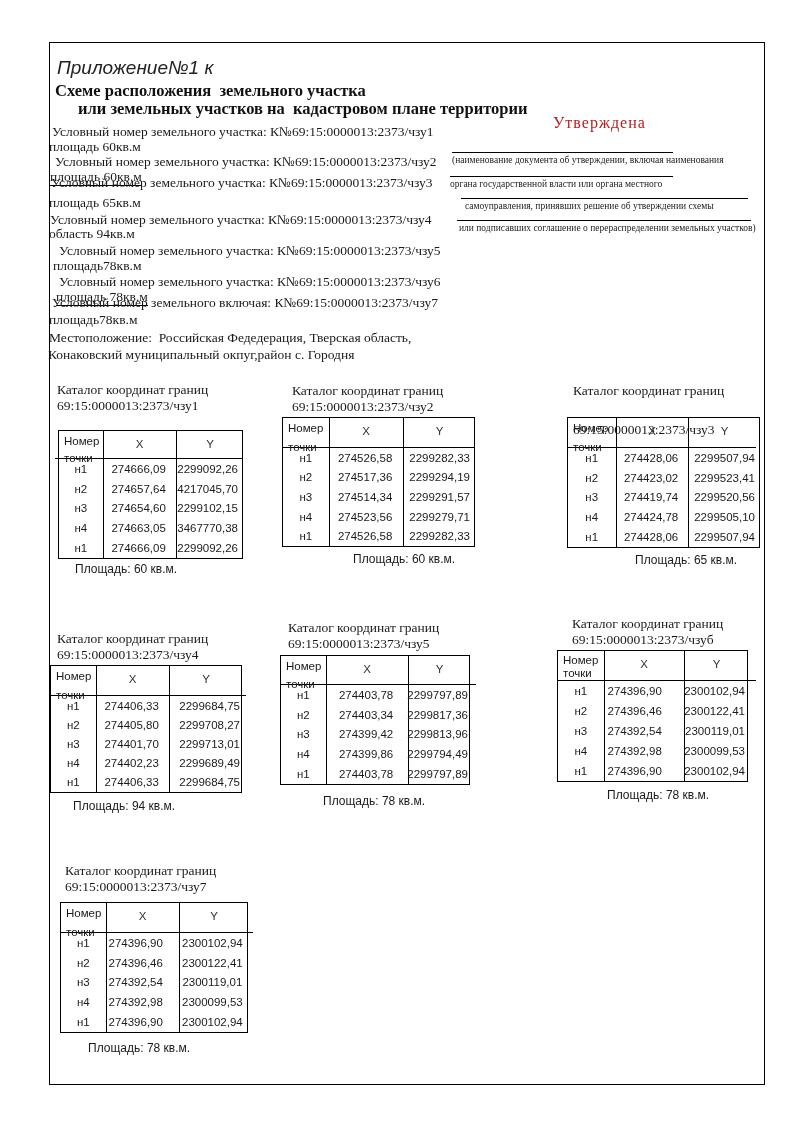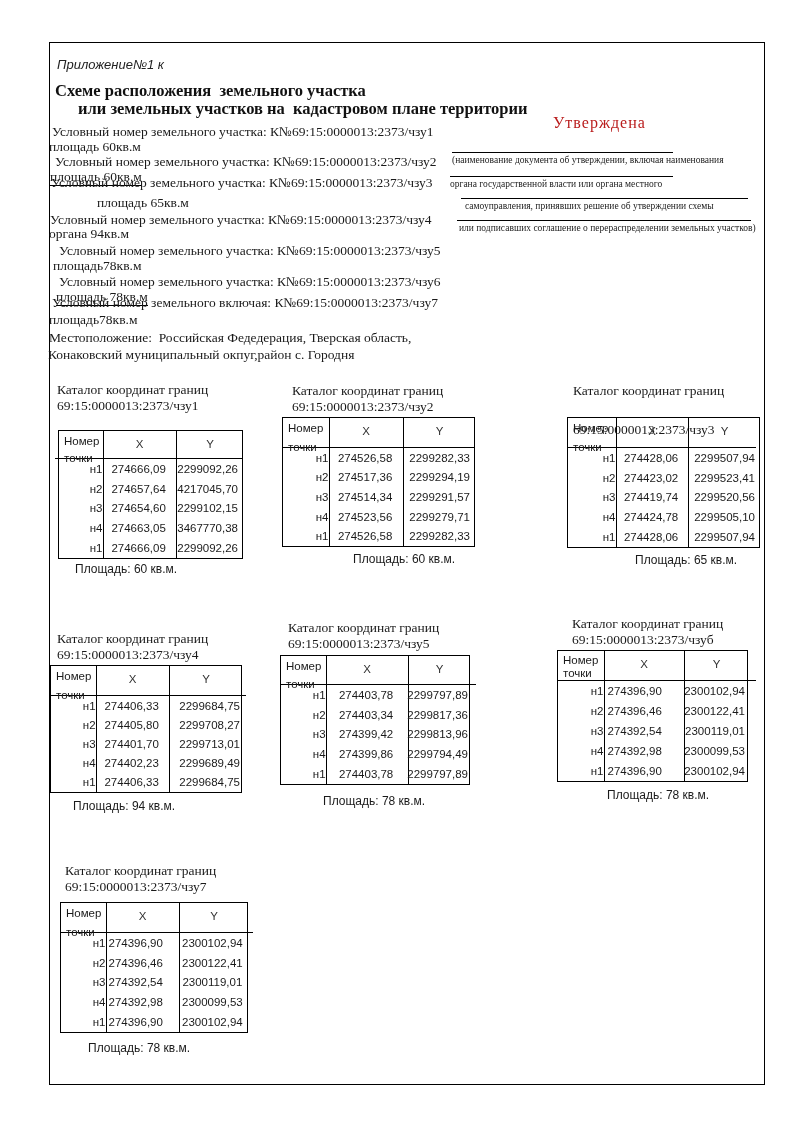--- a/index.html
+++ b/index.html
@@ -2,40 +2,40 @@
 <html><head>
 <meta charset="utf-8">
 <style>
   html,body{margin:0;padding:0;}
   body{
     width:794px;height:1122px;position:relative;background:#fff;
     font-family:"Liberation Serif", serif;color:#151515;overflow:hidden;
   }
   .abs{position:absolute;}
   .page-border{position:absolute;left:49px;top:42px;width:716px;height:1043px;border:1.5px solid #000;box-sizing:border-box;}
-  .appendix{font-family:"Liberation Sans", sans-serif;font-style:italic;font-size:13px;color:#222;}
+  .appendix{font-family:"Liberation Sans", sans-serif;font-style:italic;font-size:19px;color:#222;}
   .doc-title{font-weight:bold;font-size:16.5px;white-space:pre;color:#111;}
   .pline{font-size:13.5px;line-height:1.15;white-space:pre;color:#1a1a1a;}
   .pline .u{display:inline-block;border-bottom:1px solid #000;}
   .approved-title{font-size:16px;letter-spacing:1px;color:#b91c1c;}
   .rule{position:absolute;height:1px;background:#000;}
   .cap{position:absolute;font-size:9.5px;line-height:1.1;color:#222;white-space:pre;}
   .tbl-title{font-size:13.5px;color:#1a1a1a;white-space:pre;}
   .area-label{font-family:"Liberation Sans", sans-serif;font-size:12px;color:#1a1a1a;}
 
   .tbl{position:absolute;border:1.5px solid #000;box-sizing:border-box;
        font-family:"Liberation Sans", sans-serif;font-size:11.5px;color:#1a1a1a;}
   .vline{position:absolute;top:0;bottom:0;width:1px;background:#000;}
   .hline{position:absolute;height:1px;background:#000;}
   .thp1{position:absolute;left:5px;top:4px;}
   .thp2{position:absolute;left:5px;}
   .thx,.thy{position:absolute;top:7px;text-align:center;color:#333;}
   .rows{position:absolute;left:0;right:0;bottom:0;display:flex;flex-direction:column;}
   .tr{flex:1;display:flex;align-items:center;}
-  .c1{text-align:right;}
+  .c1{text-align:center;}
   .c2{text-align:center;}
   .c3{text-align:right;padding-right:4px;box-sizing:border-box;}
   .c1,.c2,.c3{white-space:nowrap;}
 
   
   .t1 .v1{left:44px}.t1 .v2{left:117px}
   .t1 .hl{top:26.5px;left:-4px;width:188px}
   .t1 .rows{top:28px}.t1 .thp2{top:21px}
   .t1 .thx{left:44px;width:73px}.t1 .thy{left:117px;width:68px}
   .t1 .c1{width:44px}.t1 .c2{width:73px}.t1 .c3{width:68px}
@@ -95,23 +95,23 @@
 <div class="rule" style="left:461px;top:198px;width:287px;"></div>
 <div class="cap" style="left:465px;top:201px;">самоуправления, принявших решение об утверждении схемы</div>
 <div class="rule" style="left:457px;top:220px;width:294px;"></div>
 <div class="cap" style="left:459px;top:223px;">или подписавших соглашение о перераспределении земельных участков)</div>
 
 <div class="abs pline" style="left:52px;top:124px;">Условный номер земельного участка: К№69:15:0000013:2373/чзу1</div>
 <div class="abs pline" style="left:49px;top:139px;">площадь 60кв.м</div>
 <div class="abs pline" style="left:55px;top:154px;">Условный номер земельного участка: К№69:15:0000013:2373/чзу2</div>
 <div class="abs pline" style="left:50px;top:169px;"><span class="u">площадь 60кв.м</span></div>
 <div class="abs pline" style="left:51px;top:175px;">Условный номер земельного участка: К№69:15:0000013:2373/чзу3</div>
-<div class="abs pline" style="left:49px;top:195px;padding-left:48px;">площадь 65кв.м</div>
+<div class="abs pline" style="left:49px;top:195px;">площадь 65кв.м</div>
 <div class="abs pline" style="left:50px;top:212px;">Условный номер земельного участка: К№69:15:0000013:2373/чзу4</div>
-<div class="abs pline" style="left:49px;top:226px;">органа 94кв.м</div>
+<div class="abs pline" style="left:49px;top:226px;">область 94кв.м</div>
 <div class="abs pline" style="left:59px;top:243px;">Условный номер земельного участка: К№69:15:0000013:2373/чзу5</div>
 <div class="abs pline" style="left:53px;top:258px;">площадь78кв.м</div>
 <div class="abs pline" style="left:59px;top:274px;">Условный номер земельного участка: К№69:15:0000013:2373/чзу6</div>
 <div class="abs pline" style="left:56px;top:289px;"><span class="u">площадь 78кв.м</span></div>
 <div class="abs pline" style="left:52px;top:295px;">Условный номер земельного включая: К№69:15:0000013:2373/чзу7</div>
 <div class="abs pline" style="left:49px;top:312px;">площадь78кв.м</div>
 <div class="abs pline" style="left:49px;top:330px;">Местоположение:  Российская Федедерация, Тверская область,</div>
 <div class="abs pline" style="left:48px;top:347px;">Конаковский муниципальный окпуг,район с. Городня</div>
 
 <div class="abs tbl-title" style="left:57px;top:382px;">Каталог координат границ</div>

